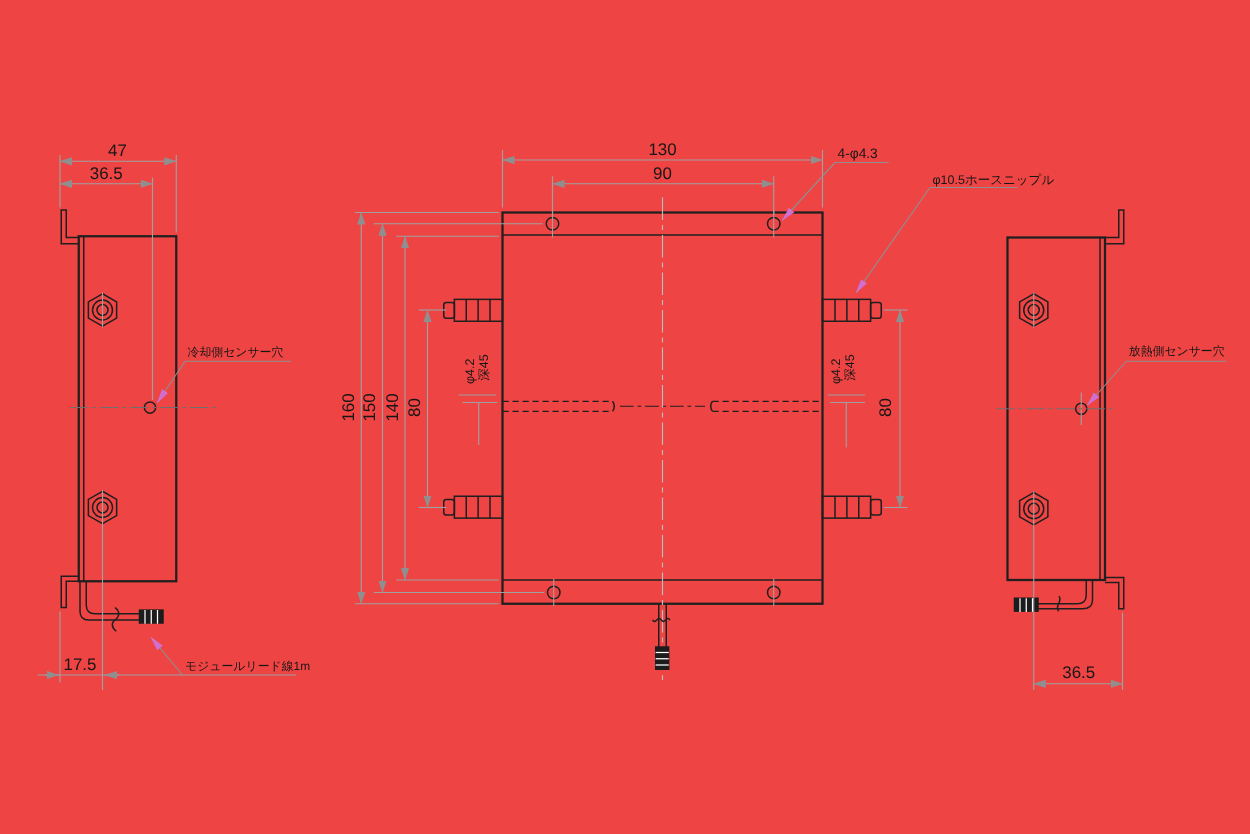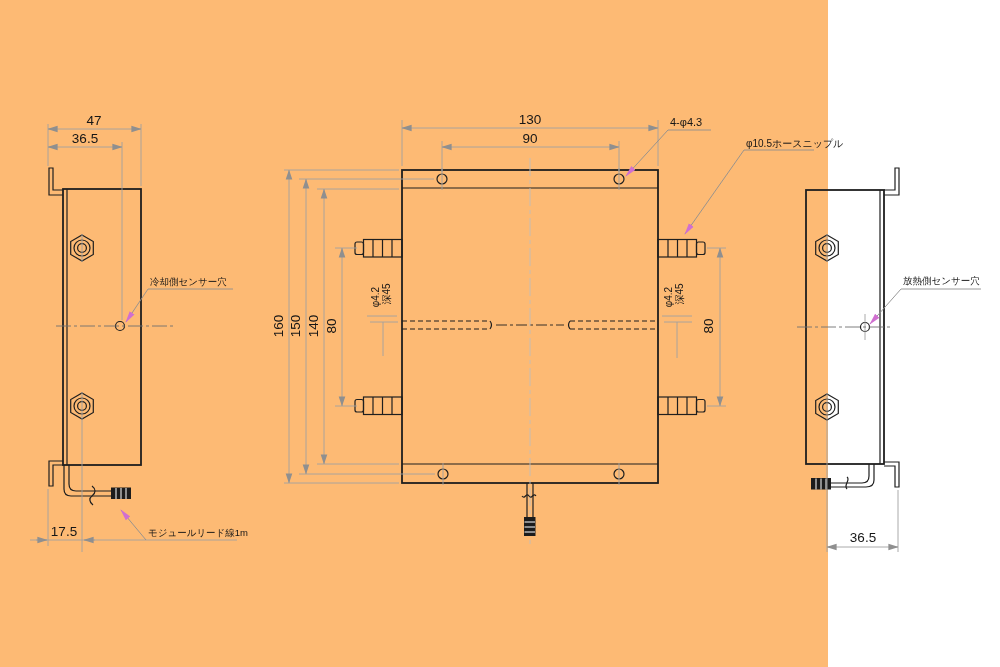--- a/index.html
+++ b/index.html
@@ -1,17 +1,17 @@
 <!DOCTYPE html>
 <html><head>
 <meta charset="utf-8">
 <style>
   html,body { margin:0; padding:0; background:#fff; }
   #stage {
-    position:relative; width:828px; height:667px; background:#fdba74;
+    position:relative; width:1000px; height:667px; background:#ef4444;
     font-family:"Liberation Sans","DejaVu Sans",sans-serif;
   }
   svg text {
     font-family:"Liberation Sans","DejaVu Sans",sans-serif;
     fill:#161616;
   }
   .ol   { stroke:#1f1f1f; fill:none; stroke-width:1.8; }
   .ol2  { stroke:#1f1f1f; fill:none; stroke-width:1.2; }
   .dim  { stroke:#a0a0a0; fill:none; stroke-width:0.9; }
   .dimln{ stroke:#a0a0a0; fill:none; stroke-width:0.9; marker-start:url(#arrDim); marker-end:url(#arrDim); }

